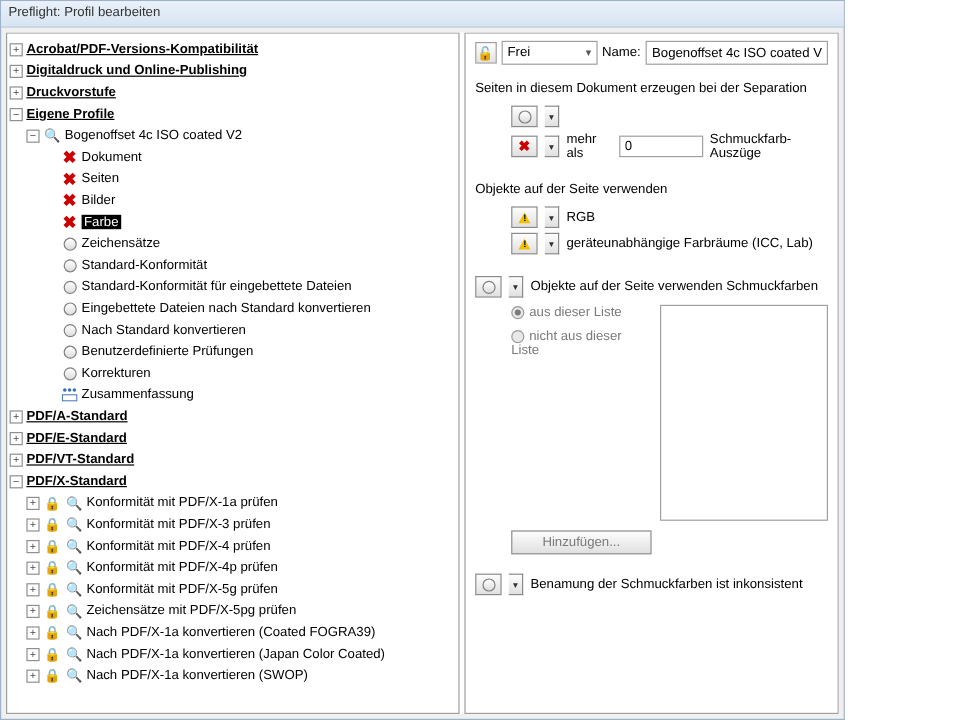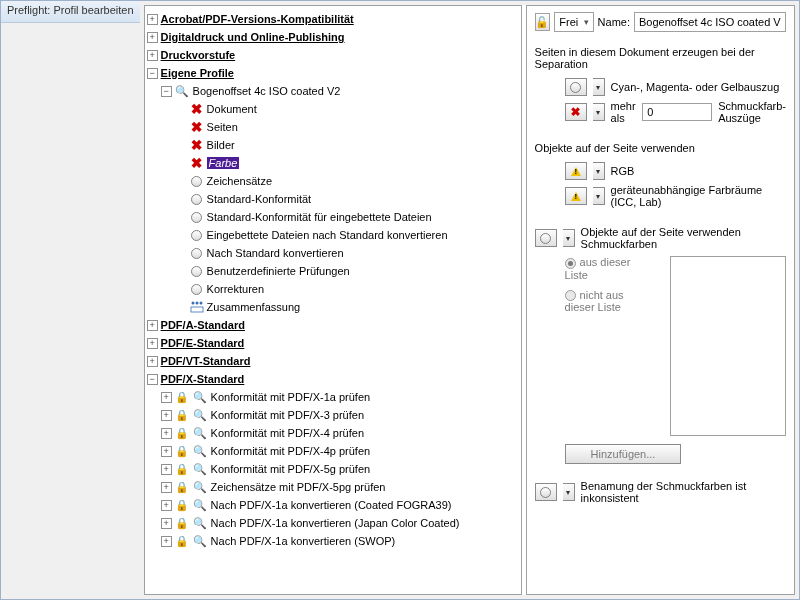--- a/index.html
+++ b/index.html
@@ -1,27 +1,27 @@
 <!DOCTYPE html>
 <html><head>
 <meta charset="utf-8">
 <style>
 * { margin:0; padding:0; box-sizing:border-box; font-family:Tahoma,Arial,sans-serif; font-size:11px; }
 body { background:#fff; }
-.window { width:800px; height:600px; background:#f0f0f0; border:1px solid #9db2c9; display:flex; }
+.window { width:704px; height:600px; background:#f0f0f0; border:1px solid #9db2c9; display:flex; flex-direction:column; }
 .titlebar { height:22px; background:linear-gradient(to bottom,#eaf1f9,#d7e4f2); border-bottom:1px solid #b8c8db; padding:3px 6px; color:#333; }
 .body { flex:1; display:flex; background:#fff; margin:4px; overflow:hidden; }
 .left { width:378px; border:1px solid #a0a0a0; overflow-y:auto; background:#fff; padding:4px 2px; }
 .right { flex:1; border:1px solid #a0a0a0; margin-left:4px; overflow-y:auto; background:#fff; padding:6px 8px; }
 .tree-row { display:flex; align-items:center; height:18px; white-space:nowrap; cursor:pointer; }
 .exp { width:11px; height:11px; border:1px solid #8e8f8f; background:#fff; display:inline-flex; align-items:center; justify-content:center; margin-right:3px; font-size:9px; line-height:1; color:#4a4a4a; flex-shrink:0; }
 .ind { display:inline-block; flex-shrink:0; }
 .label { color:#000; }
 .bold { font-weight:bold;text-decoration:underline; }
-.selected { background:#4c1d95; color:#fff; padding:0 2px;font-style:italic; }
+.selected { background:#000000; color:#fff; padding:0 2px; }
 .ic { width:16px; height:16px; display:inline-flex; align-items:center; justify-content:center; margin-right:2px; flex-shrink:0; }
 .x-red { color:#cc0000; font-weight:bold; font-size:14px; }
 .circ { width:11px; height:11px; border:1px solid #808080; border-radius:50%; background:linear-gradient(to bottom,#fff,#ddd); }
 .glass { font-size:11px; color:#555; position:relative; }
 .mini svg { width:14px; height:14px; }
 .namebar { display:flex; align-items:center; gap:4px; margin-bottom:14px; }
 .lock-btn { width:18px; height:18px; border:1px solid #a0a0a0; background:linear-gradient(to bottom,#fefefe,#e2e2e2); display:inline-flex; align-items:center; justify-content:center; }
 .dd { width:80px; height:20px; border:1px solid #a0a0a0; background:#fff; display:inline-flex; align-items:center; padding:0 4px; position:relative; }
 .dd::after { content:"▾"; position:absolute; right:4px; font-size:9px; color:#555; }
 .name-input { flex:1; height:20px; border:1px solid #a0a0a0; padding:0 4px; background:#fff; }
@@ -250,21 +250,20 @@
   <input class="name-input" value="Bogenoffset 4c ISO coated V2" style="">
 </div>
 
 <div class="sect">Seiten in diesem Dokument erzeugen bei der Separation</div>
 
 <div class="check-row">
   <span class="status-btn">
             <span class="circ"></span>
           </span>
           <span class="status-chev">▾</span>
-  <span>Cyan-, Magenta- oder Gelbauszug</span>
 </div>
 
 <div class="check-row">
   <span class="status-btn">
             <span class="x-red" style="font-size:12px">✖</span>
           </span>
           <span class="status-chev">▾</span>
   <span>mehr als</span>
   <input class="num-input" value="0" style="">
   <span>Schmuckfarb-Auszüge</span>

